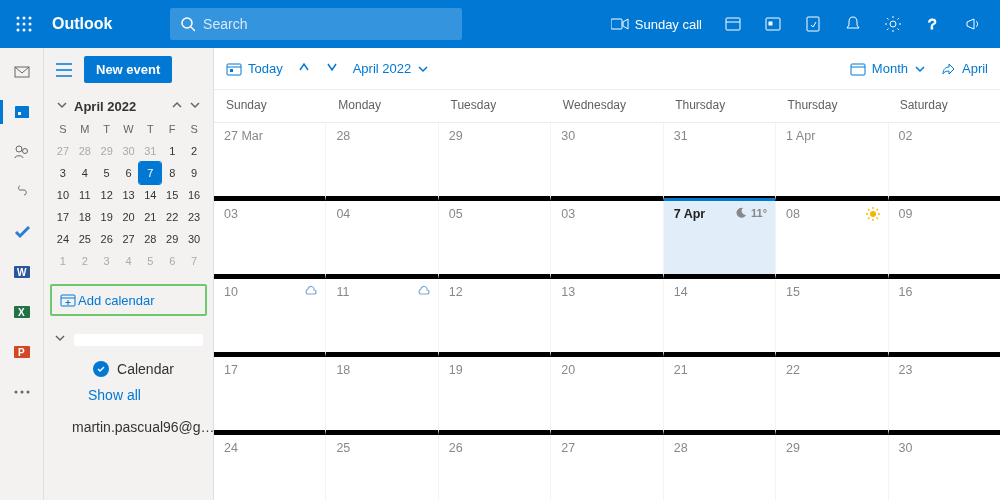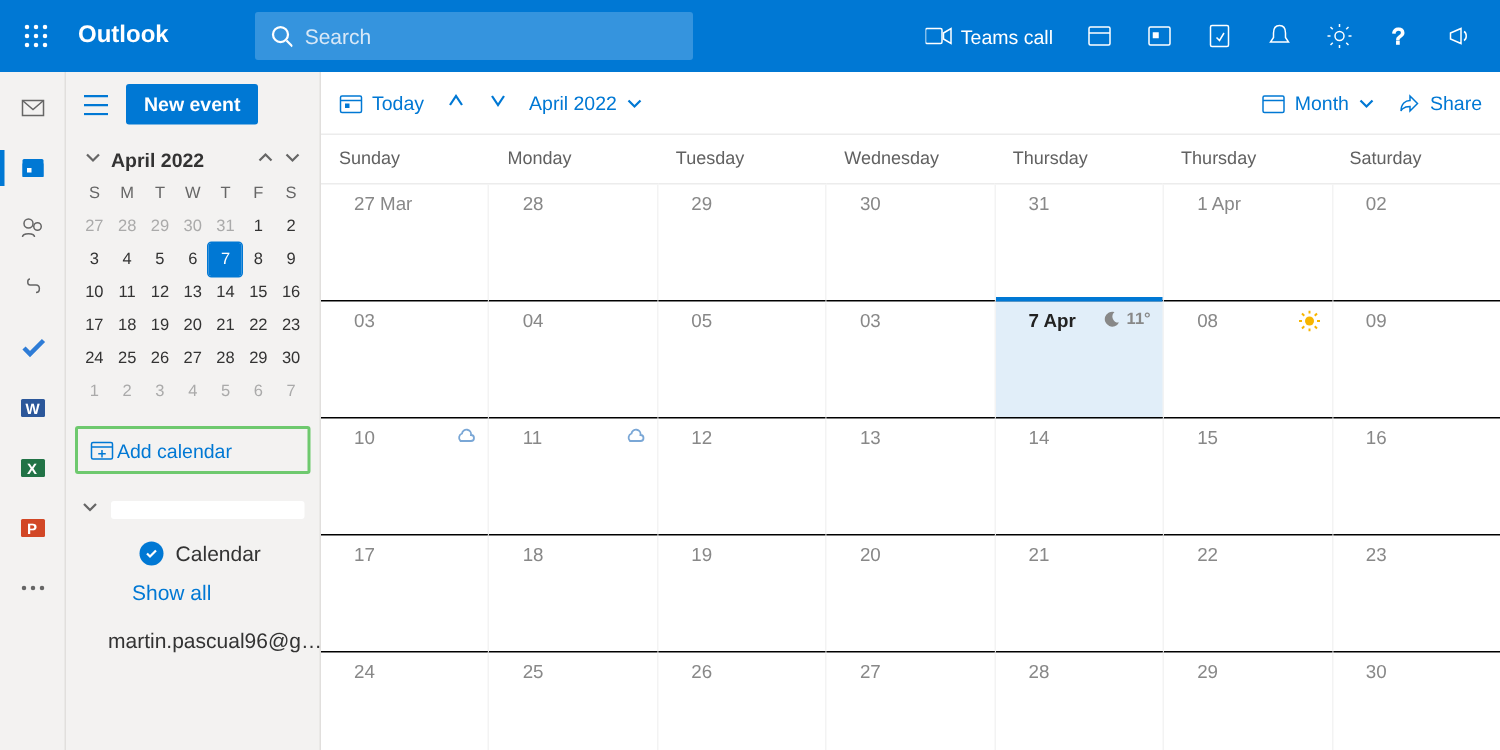--- a/index.html
+++ b/index.html
@@ -185,23 +185,23 @@
   }
   .grid-head .gcell {
     flex:1;
     padding:8px 0 10px 12px;
     font-size:12px; color:#616161;
     border-bottom:1px solid #ececec;
   }
   .grid-row .gcell {
     flex:1;
     height:78px;
-    border-bottom:1px solid #000000;
+    border-bottom:5px solid #000000;
     border-right:1px solid #f3f3f3;
-    padding:6px 0 0 22px;
+    padding:6px 0 0 10px;
     font-size:12.5px;
     color:#888;
     position:relative;
   }
   .grid-row .gcell:last-child { border-right:0; }
   .gcell.today {
     background:#e1eef9;
     color:#222;
     font-weight:600;
   }
@@ -245,21 +245,21 @@
       </svg>
     <input placeholder="Search" style="">
   </div>
   <div class="spacer"></div>
   <div class="tb-right">
     <div class="tb-item">
       <svg width="18" height="12">
           <rect x="0" y="1" width="11" height="10" rx="1" stroke="#fff" fill="none"></rect>
           <path d="M12 4 L17 1 L17 11 L12 8 Z" stroke="#fff" fill="none"></path>
         </svg>
-      <span class="lbl">Teams call</span>
+      <span class="lbl">Sunday call</span>
     </div>
     <div class="tb-item">
         <svg width="18" height="18">
           <rect x="2" y="3" width="14" height="12" rx="1" stroke="#fff" fill="none"></rect>
           <line x1="2" y1="7" x2="16" y2="7" stroke="#fff"></line>
         </svg>
       </div>
     <div class="tb-item">
         <svg width="18" height="18">
           <rect x="2" y="3" width="14" height="12" rx="1" stroke="#fff" fill="none"></rect>
@@ -538,21 +538,21 @@
           </svg>
         <span>Month</span>
         <svg width="12" height="12">
             <path d="M2 4 L6 8 L10 4" stroke="#0078d4" fill="none" stroke-width="1.5"></path>
           </svg>
       </div>
       <div class="td">
         <svg width="16" height="16">
             <path d="M9 3 L14 8 L9 13 L9 10 C4 10 3 13 3 13 C3 8 6 6 9 6 Z" stroke="#0078d4" fill="none"></path>
           </svg>
-        <span>Share</span>
+        <span>April</span>
       </div>
     </div>
 
     <div class="grid-wrap">
       <div class="grid-head" id="grid-head">
           <div class="gcell">Sunday</div>
           <div class="gcell">Monday</div>
           <div class="gcell">Tuesday</div>
           <div class="gcell">Wednesday</div>
           <div class="gcell">Thursday</div>

